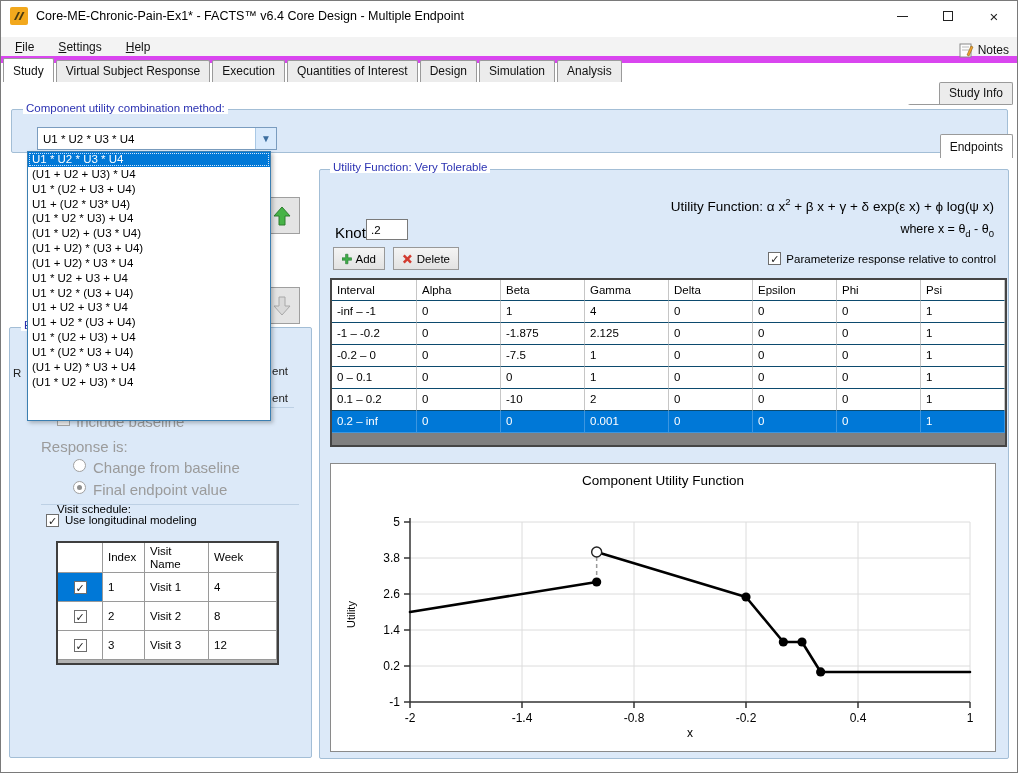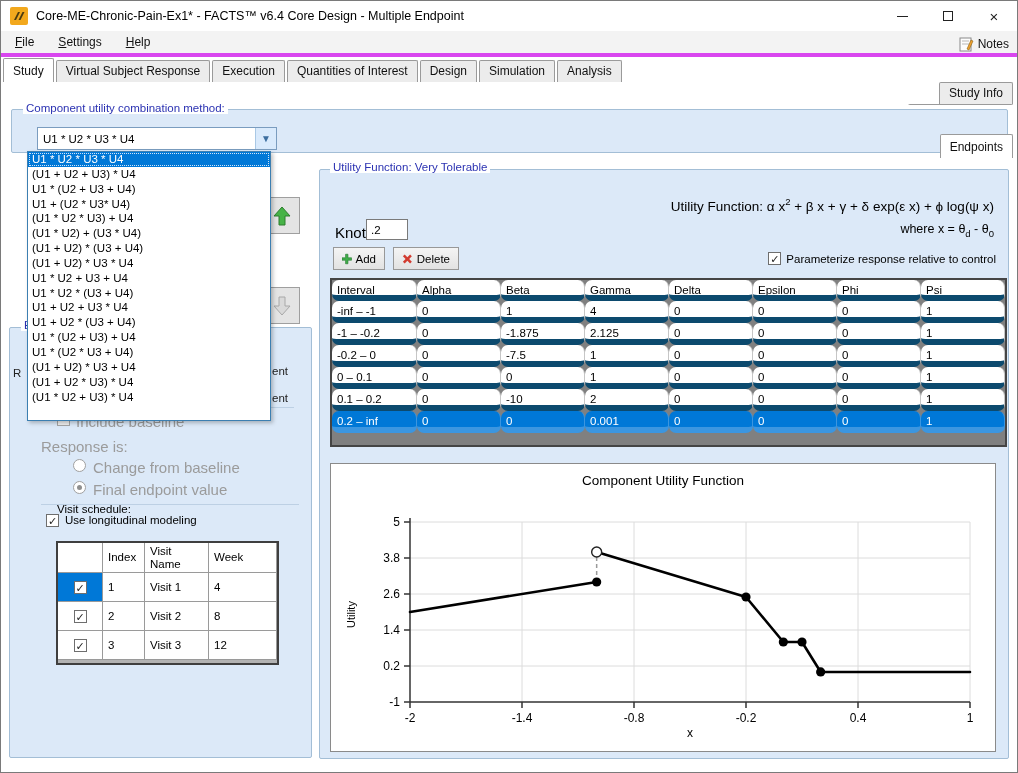--- a/index.html
+++ b/index.html
@@ -15,21 +15,21 @@
   #titlebar{left:0;top:0;width:100%;height:30px;background:#fff;display:flex;align-items:center;}
   #appicon{width:18px;height:18px;margin:0 8px 0 9px;}
   #apptitle{font-size:12.5px;color:#000;}
   .winbtn{width:46px;height:30px;display:flex;align-items:center;justify-content:center;color:#222;}
   #winbtns{position:absolute;right:0;top:0;display:flex;}
   #minbtn i{display:block;width:11px;height:1px;background:#222;}
   #maxbtn i{display:block;width:10px;height:10px;border:1px solid #222;}
   #closebtn{font-size:15px;}
 
   
-  #menubar{left:0;top:30px;width:100%;height:26px;background:#f3f3f3;border-bottom:4px solid #d946ef;display:flex;align-items:center;}
+  #menubar{left:0;top:36px;width:100%;height:26px;background:#f3f3f3;border-bottom:7px solid #d946ef;display:flex;align-items:center;}
   .menuitem{font-size:12px;color:#111;padding:4px 10px;margin-left:4px;}
   .menuitem u{text-decoration:underline;}
   #notes{position:absolute;right:8px;top:0;height:26px;display:flex;align-items:center;gap:4px;font-size:12px;color:#111;}
 
   
   .tabrow{display:flex;align-items:flex-end;}
   #tabs1{left:2px;top:57px;width:1014px;height:24px;}
   #tabs2{left:6px;top:81px;width:1008px;height:23px;flex-direction:column;}
   .tab{font-size:12px;color:#111;background:#ececec;border:1px solid #9a9a9a;border-bottom:none;padding:3px 9px 4px 9px;margin-right:2px;border-radius:2px 2px 0 0;height:22px;}
   .tab.selected{background:#fff;height:24px;position:relative;z-index:2;padding-top:5px;margin-top:8px;}
@@ -79,21 +79,21 @@
   #whereline{position:absolute;right:14px;top:52px;font-size:12.5px;color:#000;}
   #whereline sub{font-size:9.5px;}
   #knotlabel{position:absolute;left:15px;top:54px;font-size:15px;color:#000;text-align:center;}
   #knotinput{position:absolute;left:46px;top:49px;width:42px;height:21px;border:1px solid #7a7a7a;font-size:11.5px;font-family:inherit;padding-left:4px;background:#fff;}
   .toolbtn{position:absolute;top:77px;height:23px;background:linear-gradient(#f4f4f4,#e2e2e2);border:1px solid #989898;display:flex;align-items:center;gap:4px;font-size:11.5px;padding:0 8px;color:#000;}
   #paramcheck{position:absolute;right:12px;top:82px;display:flex;align-items:center;gap:5px;font-size:11.5px;color:#000;}
 
   
   #paramtable{position:absolute;left:10px;top:108px;width:677px;height:169px;border:2px solid #454545;background:#808080;}
   .prow{display:grid;grid-template-columns:85px repeat(7,1fr);}
-  .pcell{background:#fff;border-right:1px solid #c6c6c6;border-bottom:6px solid #0c4a6e;font-size:11.5px;padding-left:5px;height:22px;line-height:21px;color:#000;white-space:nowrap;overflow:hidden;border-radius:7px;}
+  .pcell{background:#fff;border-right:1px solid #c6c6c6;border-bottom:1px solid #0c4a6e;font-size:11.5px;padding-left:5px;height:22px;line-height:21px;color:#000;white-space:nowrap;overflow:hidden;}
   .prow.head .pcell{height:21px;}
   .prow.selected .pcell{background:var(--sel);color:#fff;border-right-color:#3c96e0;border-bottom-color:#3c96e0;}
 
   
   #chartbox{position:absolute;left:10px;top:293px;width:666px;height:289px;background:#fff;border:1px solid #8a8a8a;}
   #charttitle{position:absolute;left:0;top:9px;width:100%;text-align:center;font-weight:normal;font-size:13.5px;color:#000;}
   #ylab{position:absolute;left:14px;top:96px;height:110px;writing-mode:vertical-rl;transform:rotate(180deg);font-size:11px;color:#000;text-align:center;}
   #xlab{position:absolute;left:79px;top:262px;width:560px;text-align:center;font-size:12px;color:#000;}
 </style>
 </head>
@@ -392,17 +392,16 @@
         <div class="dropitem">(U1 * U2) + (U3 * U4)</div>
         <div class="dropitem">(U1 + U2) * (U3 + U4)</div>
         <div class="dropitem">(U1 + U2) * U3 * U4</div>
         <div class="dropitem">U1 * U2 + U3 + U4</div>
         <div class="dropitem">U1 * U2 * (U3 + U4)</div>
         <div class="dropitem">U1 + U2 + U3 * U4</div>
         <div class="dropitem">U1 + U2 * (U3 + U4)</div>
         <div class="dropitem">U1 * (U2 + U3) + U4</div>
         <div class="dropitem">U1 * (U2 * U3 + U4)</div>
         <div class="dropitem">(U1 + U2) * U3 + U4</div>
-        <div class="dropitem">(U1 + U2 * U3) * U4</div>
         <div class="dropitem">(U1 * U2 + U3) * U4</div>
       </div>
   </div>
 </div>
 
 </body></html>

